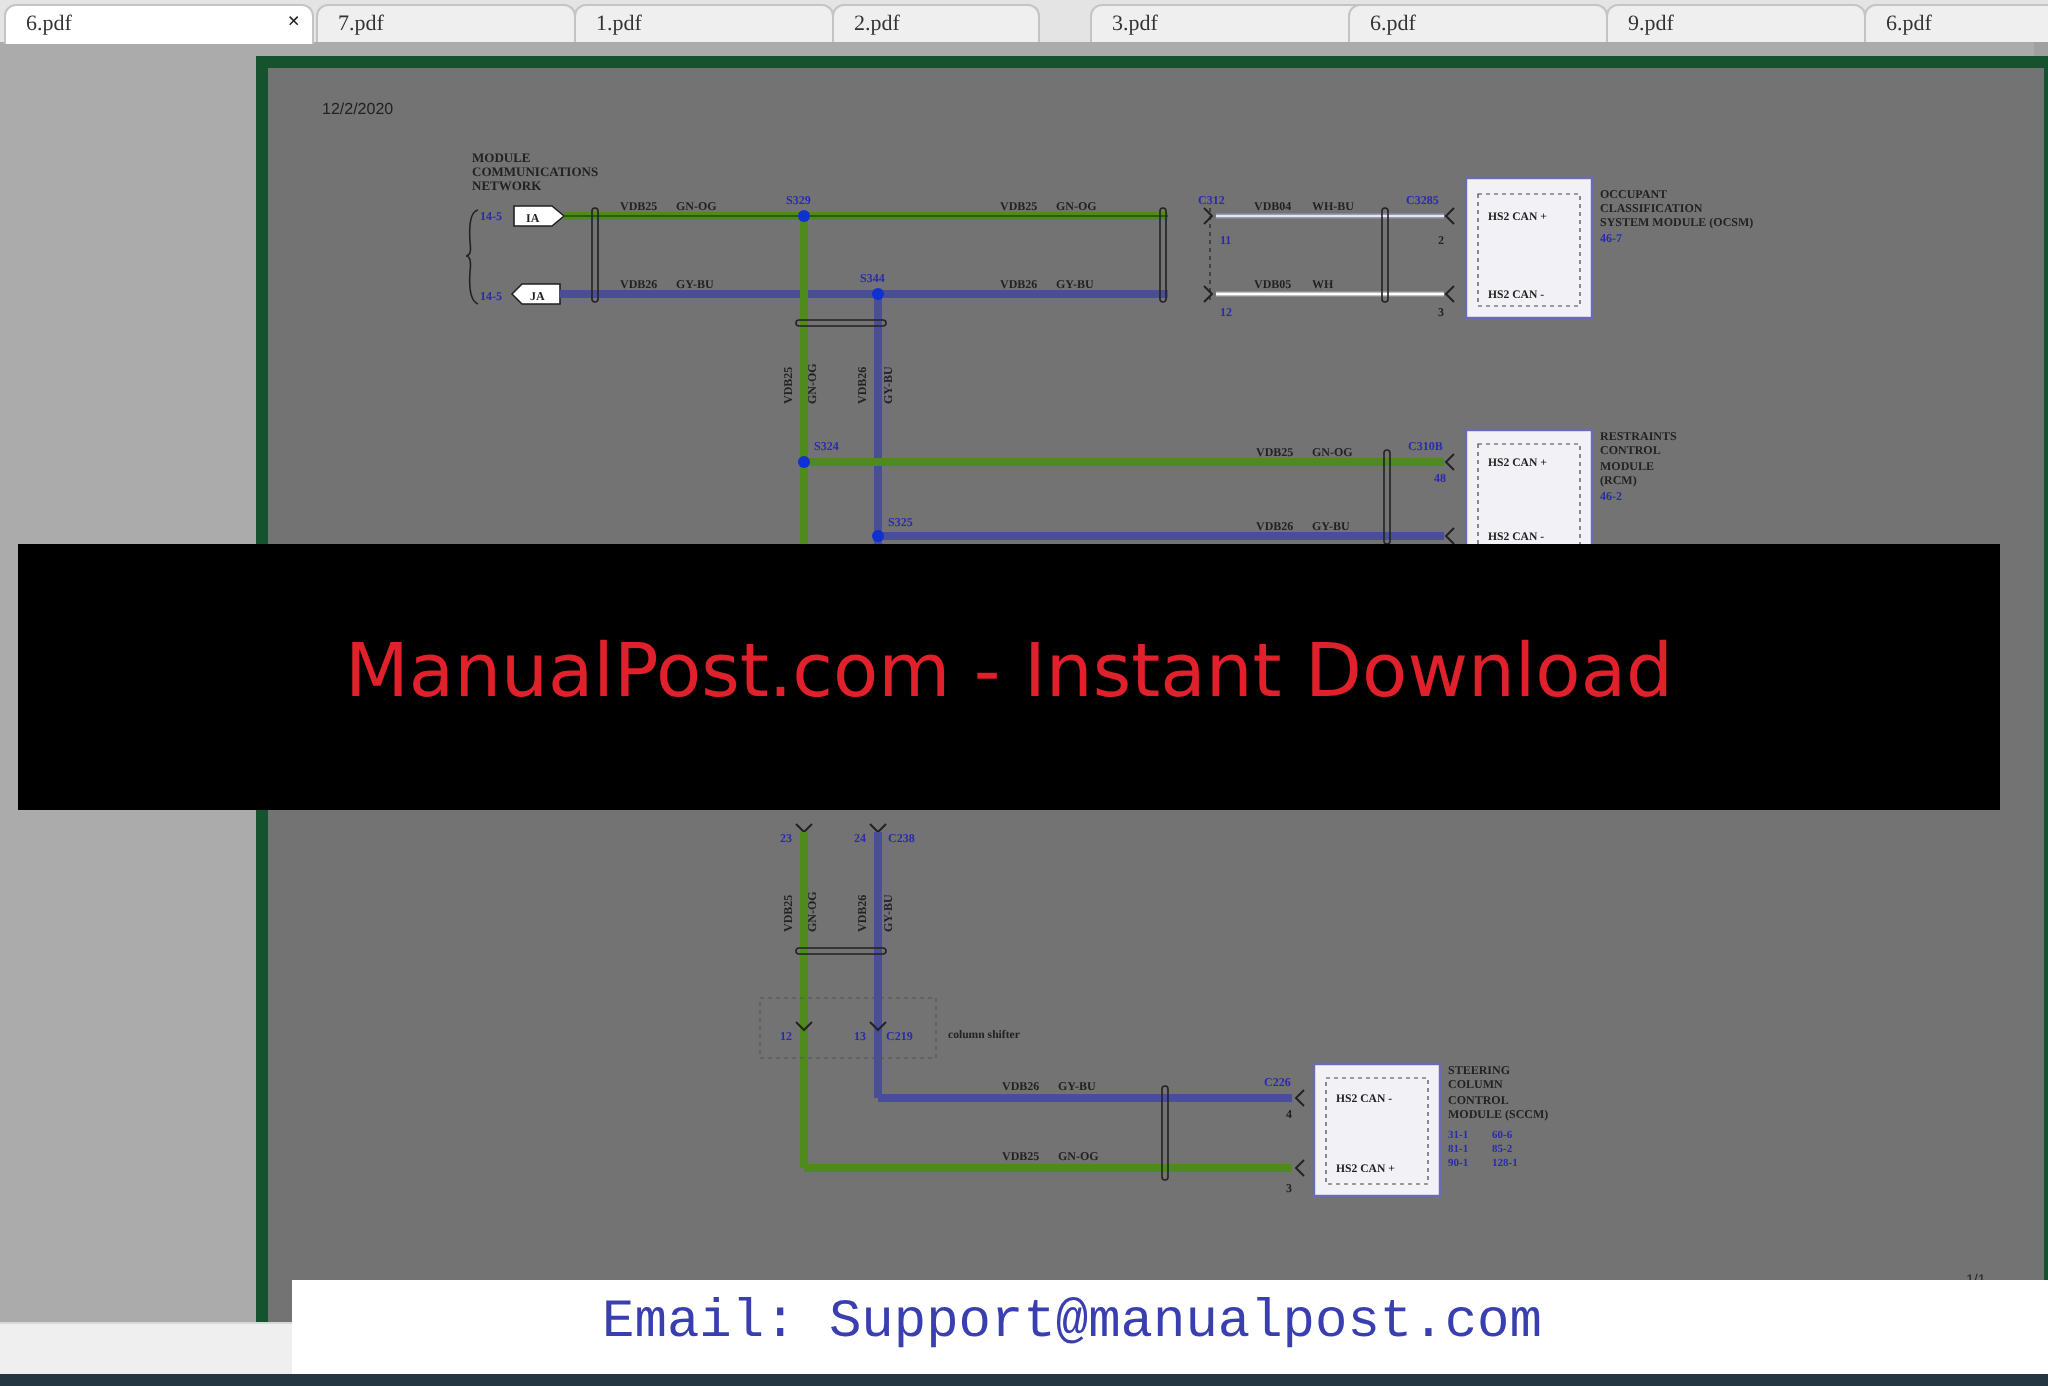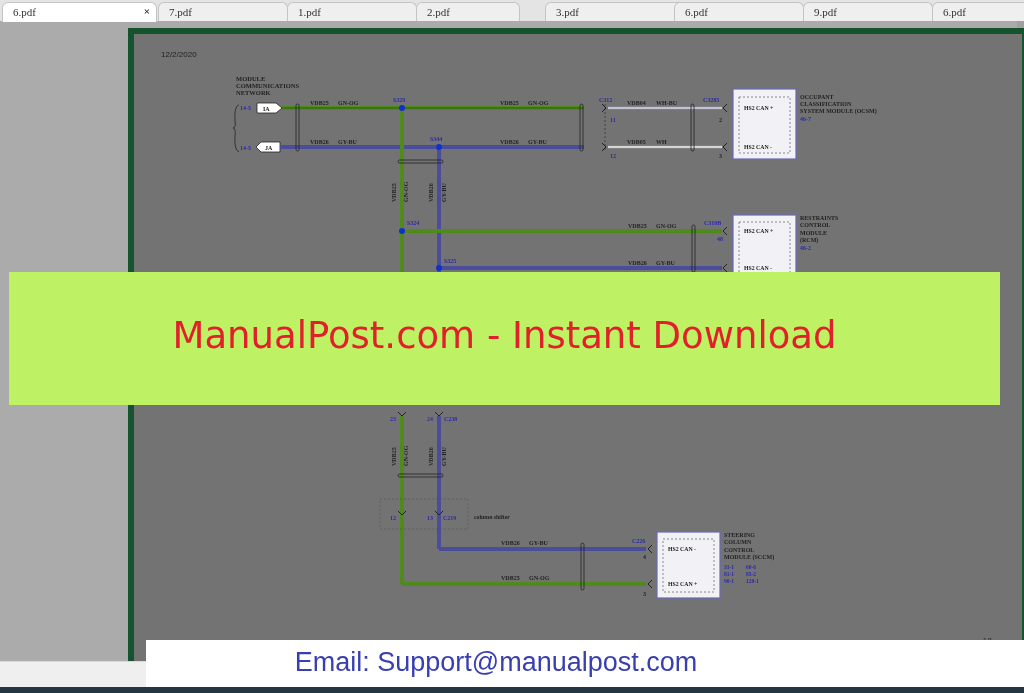--- a/index.html
+++ b/index.html
@@ -7,24 +7,24 @@
   .tabbar { position:absolute; left:0; top:0; width:1024px; height:21px; background:#e4e4e4; border-bottom:1px solid #b8b8b8; }
   .tab { position:absolute; top:2px; height:19px; background:#efefef; border:1px solid #c4c4c4; border-bottom:none; border-radius:6px 6px 0 0; font-size:11px; color:#333; box-sizing:border-box; padding:3px 0 0 10px; font-family:Liberation Serif, serif; transform:skewX(0deg); }
   .tab.active { background:#fff; z-index:2; height:20px; }
   .tab .x { position:absolute; right:6px; top:2px; font-size:11px; font-weight:bold; color:#222; }
   .viewer { position:absolute; left:0; top:21px; width:1024px; height:640px; background:#ababab; }
   .page { position:absolute; left:128px; top:28px; width:888px; height:628px; background:#737373; border:6px solid #14532d; box-shadow:1px 1px 0 #888; }
   .page-date { position:absolute; left:27px; top:16px; font-size:8px; color:#222; }
   .page-num { position:absolute; left:849px; top:603px; font-size:7px; color:#222; }
   .diagram { position:absolute; left:0; top:0; }
   .dtext { font-family:"Liberation Serif", serif; font-weight:bold; }
-  .banner { position:absolute; left:9px; top:272px; width:991px; height:133px; background:#bef264;text-decoration:underline; }
+  .banner { position:absolute; left:9px; top:272px; width:991px; height:133px; background:#000000;text-decoration:underline; }
   .banner-text { position:absolute; left:0; width:991px; top:42px; text-align:center; font-family:"DejaVu Sans", sans-serif; font-size:37px; color:#e0202a; letter-spacing:0px; }
   .email-box { position:absolute; left:146px; top:640px; width:878px; height:53px; background:#fff; }
-  .email-text { position:absolute; left:0; width:700px; top:7px; text-align:center; font-family:Liberation Sans, sans-serif; font-size:27px; color:#3a3fb0; }
+  .email-text { position:absolute; left:0; width:700px; top:7px; text-align:center; font-family:Liberation Mono, monospace; font-size:27px; color:#3a3fb0;padding-left:40px; }
   .statusbar { position:absolute; left:0; top:661px; width:146px; height:26px; background:#efefef; border-top:1px solid #d8d8d8; }
   .taskbar { position:absolute; left:0; top:687px; width:1024px; height:6px; background:#243642; }
   .scrollbar { position:absolute; left:1017px; top:21px; width:7px; height:640px; background:#a0a0a0; }
 </style>
 </head>
 <body>
 
 <div class="tabbar">
   <div class="tab active" style="left:2px;width:155px;">
     <span>6.pdf</span>

